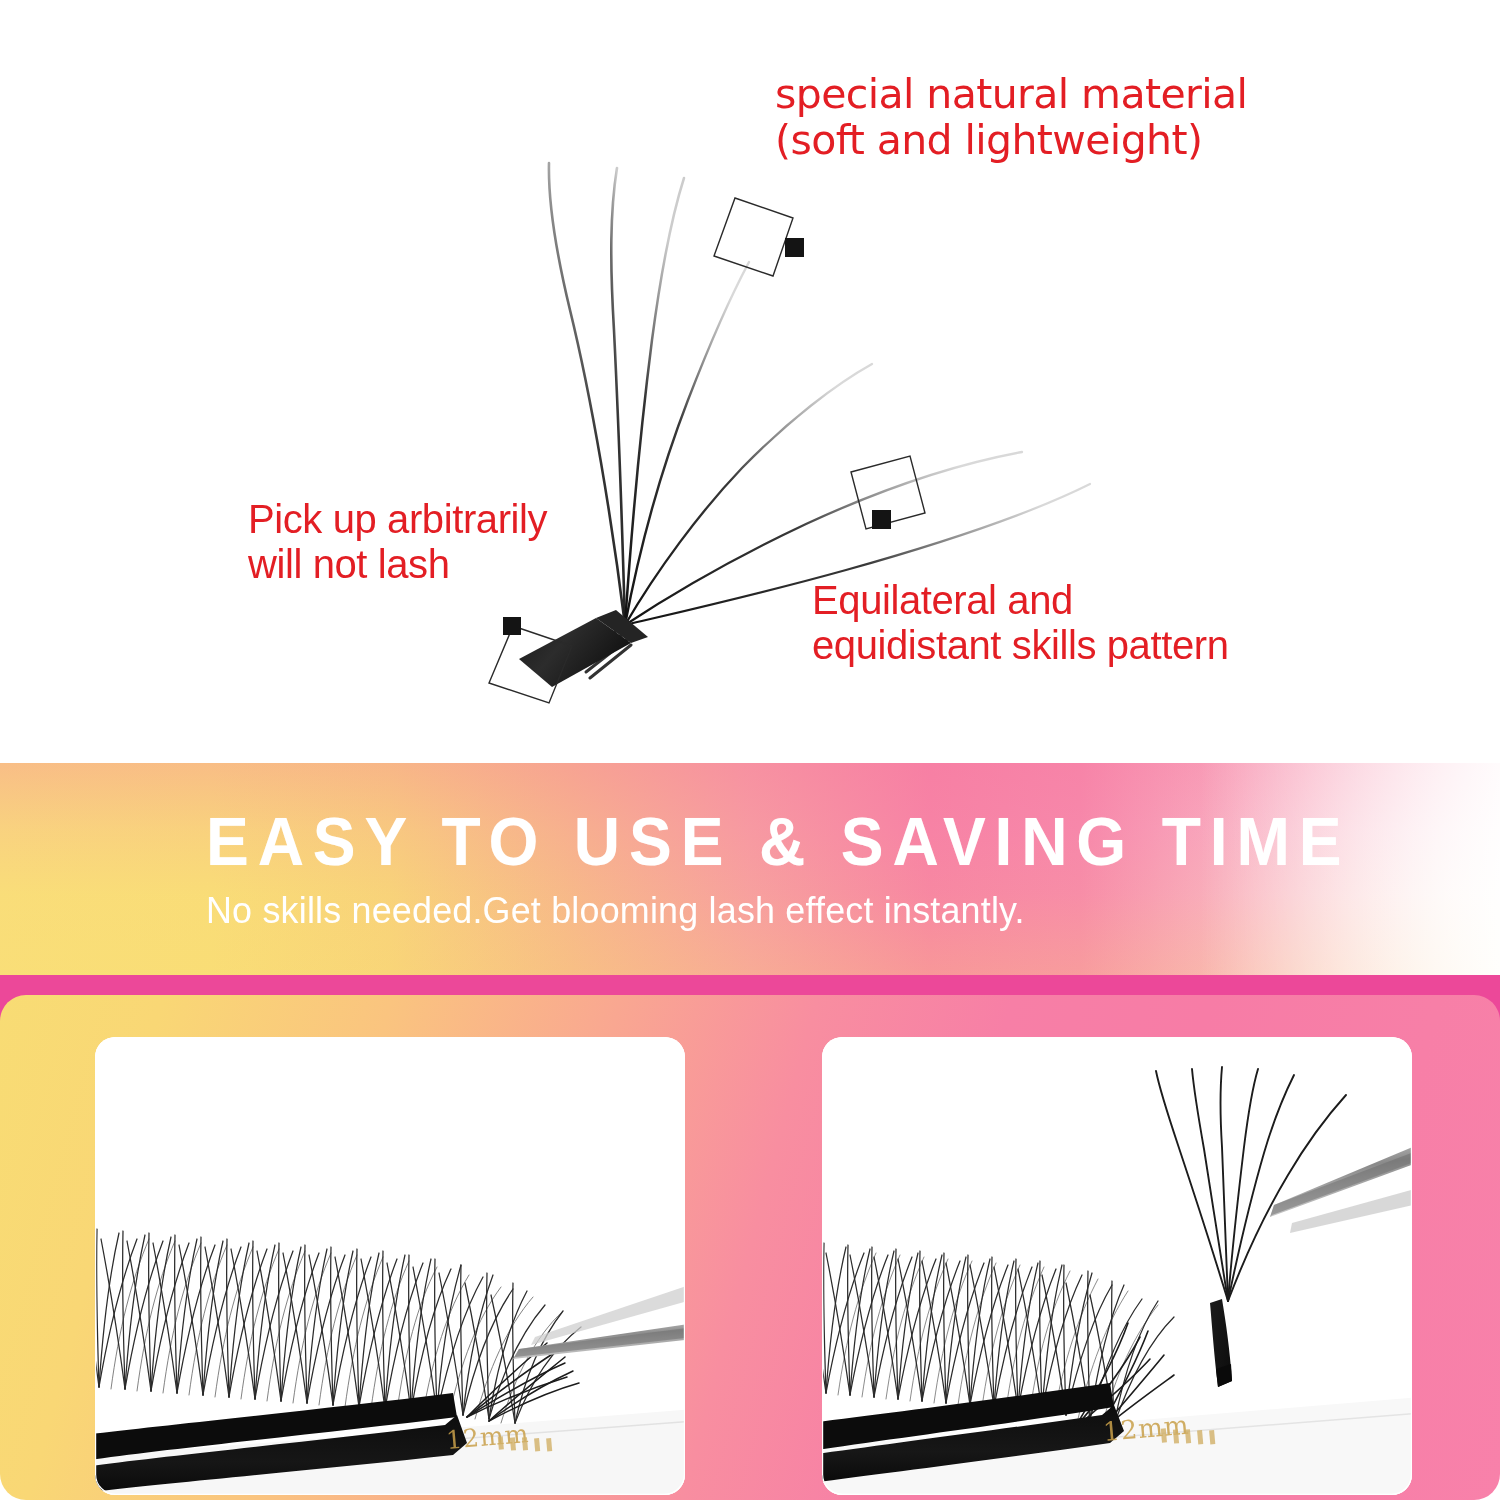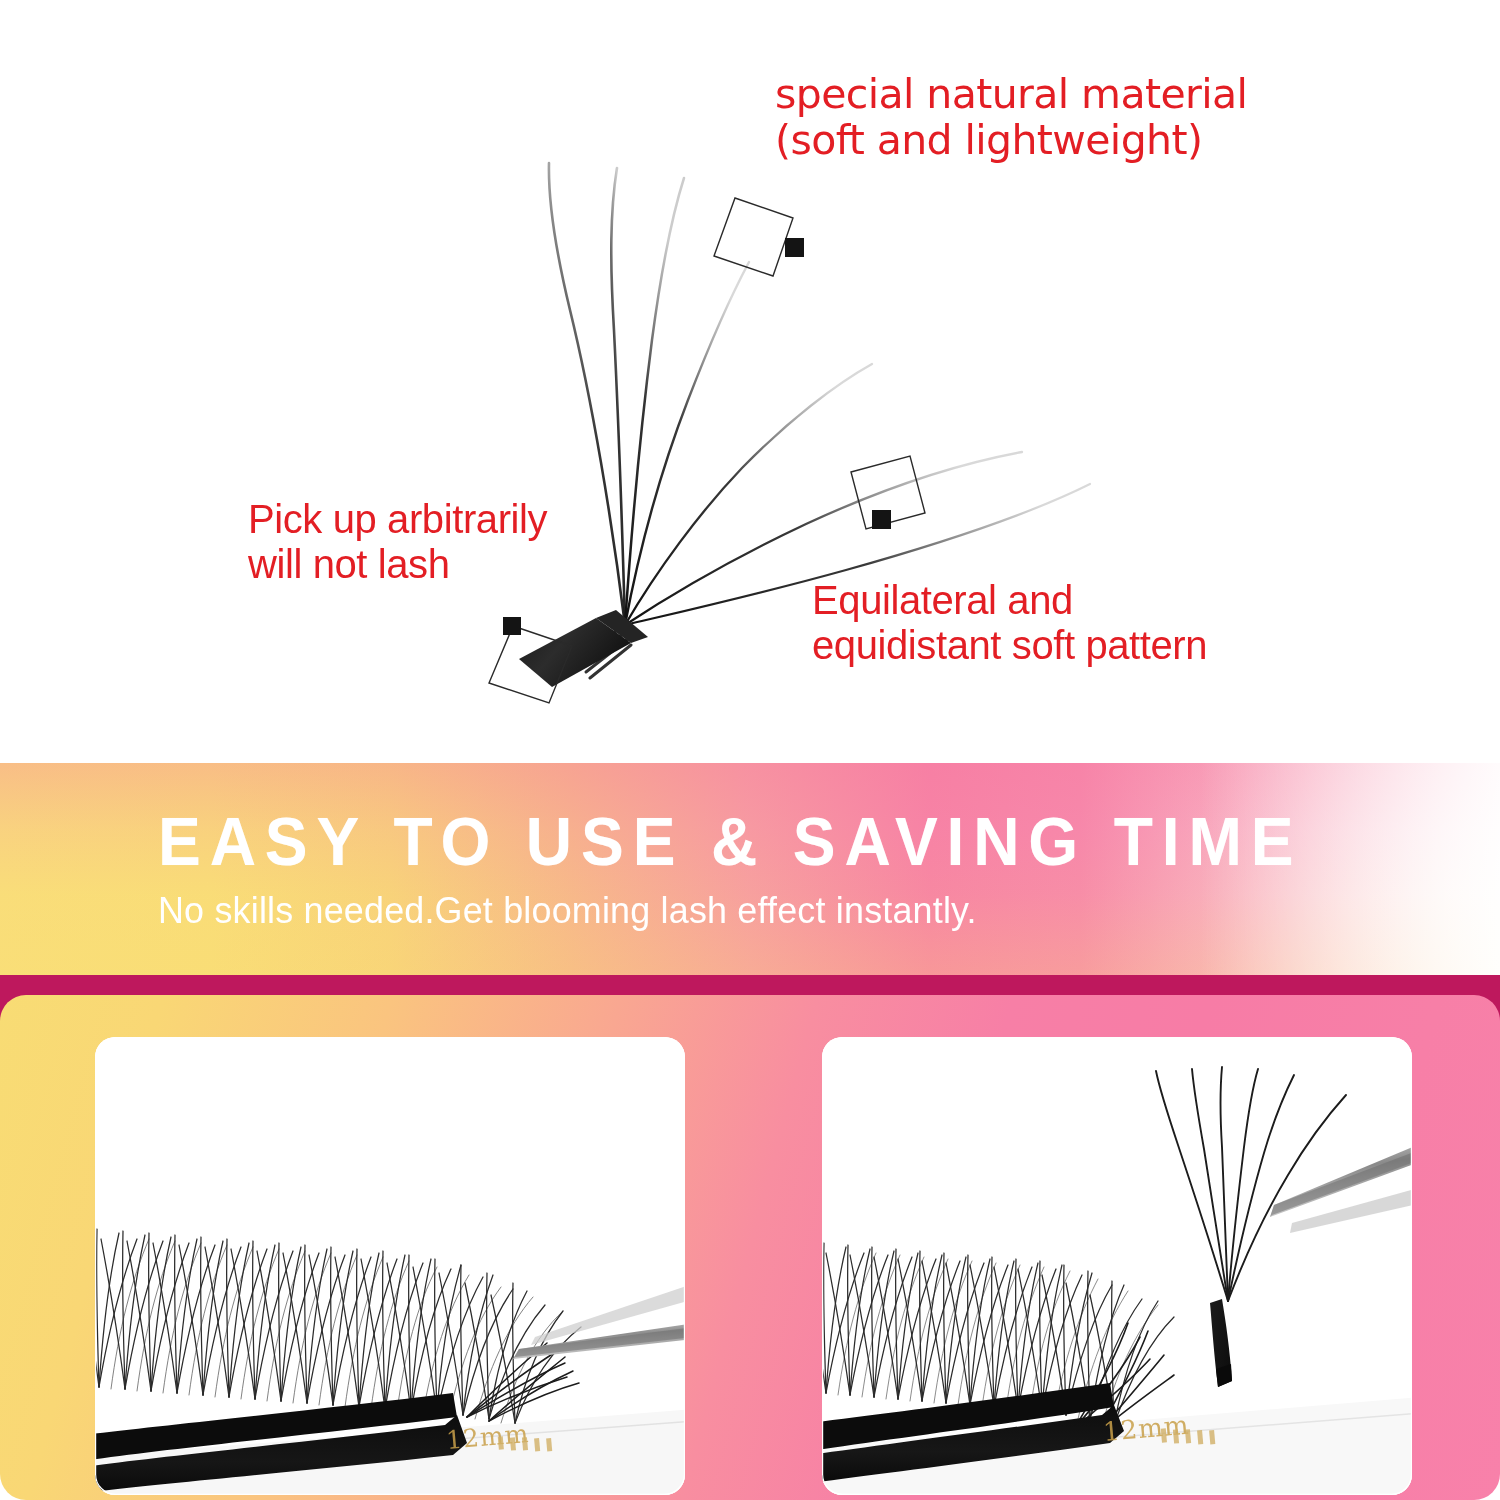--- a/index.html
+++ b/index.html
@@ -2,21 +2,21 @@
 <html><head>
 <meta charset="utf-8">
 <style>
   * { margin:0; padding:0; box-sizing:border-box; }
   html, body {
     width:1500px; height:1500px;
     background:#ffffff;
     font-family:"Liberation Sans", sans-serif;
     overflow:hidden;
   }
-  .page { position:relative; width:1500px; height:1136px; background:#be185d; }
+  .page { position:relative; width:1500px; height:1136px; background:#ec4899; }
 
   
   .hero { position:absolute; left:0; top:0; width:1500px; height:763px; background:#fff; }
 
   .hero-svg { position:absolute; left:0; top:0; width:1500px; height:763px; }
 
   .anno { position:absolute; color:#E31E24; font-weight:400; line-height:1.12; white-space:pre-line; }
 
   .anno-material {
     left:775px; top:72px; font-size:41px;
@@ -52,21 +52,21 @@
       rgba(247,128,164,0.34) 0%, rgba(247,150,170,0.16) 32%,
       rgba(250,215,140,0.10) 62%, rgba(250,222,120,0.26) 100%);
     mix-blend-mode:normal;
   }
   .banner-fadeR {
     position:absolute; right:0; top:0; width:300px; height:100%;
     background:linear-gradient(to right, rgba(255,255,255,0) 0%, rgba(255,255,255,0.92) 100%);
   }
   .banner-inner {
     position:absolute; inset:0; display:flex; flex-direction:column;
-    align-items:flex-start; justify-content:center; padding-left:158px;
+    align-items:flex-start; justify-content:center; padding-left:158px;margin-left:48px;
   }
   .banner-title {
     color:#ffffff; font-size:69px; font-weight:700;
     letter-spacing:9.5px; line-height:1.0;
     font-family:"Liberation Sans Narrow","Liberation Sans", sans-serif;
     transform:scaleX(0.93); transform-origin:left center;
     text-shadow:0 0 1px rgba(255,255,255,0.35);
   }
   .banner-sub {
     color:#ffffff; font-size:37px; font-weight:400;
@@ -163,21 +163,21 @@
       <rect x="872" y="510" width="19" height="19" fill="#141414"></rect>
     </svg>
 
     <div class="anno anno-material">special natural material
 (soft and lightweight)</div>
 
     <div class="anno anno-pick">Pick up arbitrarily
 will not lash</div>
 
     <div class="anno anno-equi">Equilateral and
-equidistant soft pattern</div>
+equidistant skills pattern</div>
   </div>
 
   <div class="banner">
     <div class="banner-base"></div>
     <div class="banner-vert"></div>
     <div class="banner-fadeR"></div>
     <div class="banner-inner">
       <div class="banner-title">EASY TO USE &amp; SAVING TIME</div>
       <div class="banner-sub">No skills needed.Get blooming lash effect instantly.</div>
     </div>

